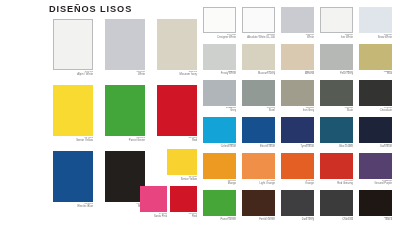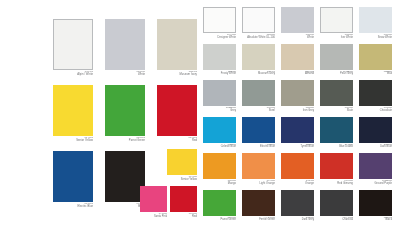--- a/index.html
+++ b/index.html
@@ -85,20 +85,21 @@
     width: 0.5px;
     height: 224px;
     background: transparent;
   }
 </style>
 </head>
 <body>
 
 <div id="page">
 
+  <div class="page-title">DISEÑOS LISOS</div>
 
   <div class="panel-divider"></div>
 
   <div class="panel-left" id="panel-left">
       <div class="swatch bordered" style="left: 53px; top: 19px; width: 40px; height: 58px;">
         <div class="chip" style="height: 51px; background: rgb(242, 242, 240);"></div>
         <div class="caption" style="top: 52px;">
           <span class="code">198/01</span>
           <span class="cname">Alpin / White</span>
         </div>

